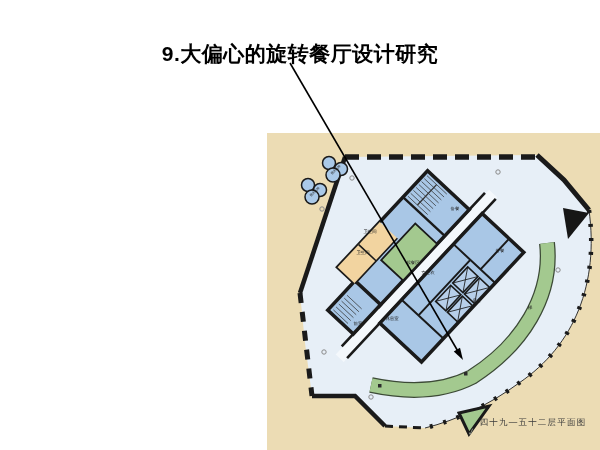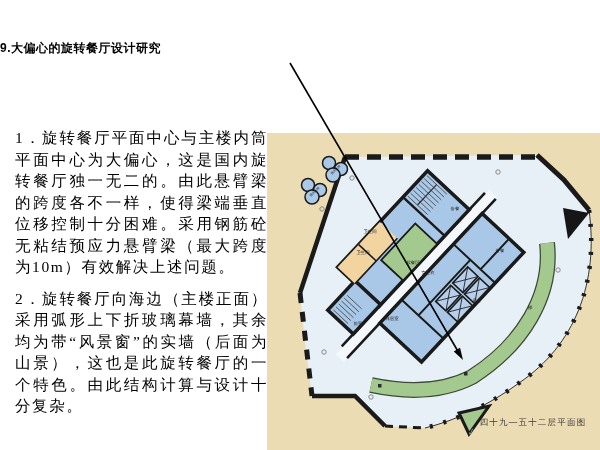--- a/index.html
+++ b/index.html
@@ -1,23 +1,23 @@
 <!DOCTYPE html>
 <html><head>
 <meta charset="utf-8">
 <style>
   html,body{margin:0;padding:0;background:#888;}
   .slide{
     position:relative;width:600px;height:450px;background:#ffffff;
     font-family:"Liberation Serif","DejaVu Serif",serif;overflow:hidden;
   }
   .title{
-    position:absolute;left:0;top:40px;width:100%;text-align:left;
+    position:absolute;left:0;top:40px;width:100%;text-align:center;
     font-family:"Liberation Sans","DejaVu Sans",sans-serif;
-    font-weight:700;font-size:12px;color:#000;letter-spacing:0.5px;
+    font-weight:700;font-size:21px;color:#000;letter-spacing:0.5px;
   }
   .body-text{
     position:absolute;left:15px;top:127px;width:253px;color:#000;
     font-size:15.5px;line-height:21.5px;letter-spacing:1.6px;text-align:justify;
   }
   .body-text p{margin:0 0 10px 0;}
   .photo{
     position:absolute;left:267px;top:133px;width:333px;height:317px;
     background:#ecdcb4;
   }
@@ -27,24 +27,20 @@
   }
   text{font-family:"Liberation Sans","DejaVu Sans",sans-serif;}
 </style>
 </head>
 <body>
 
 <div class="slide">
 
   <div class="title">9.大偏心的旋转餐厅设计研究</div>
 
-  <div class="body-text">
-    <p>1．旋转餐厅平面中心与主楼内筒平面中心为大偏心，这是国内旋转餐厅独一无二的。由此悬臂梁的跨度各不一样，使得梁端垂直位移控制十分困难。采用钢筋砼无粘结预应力悬臂梁（最大跨度为10m）有效解决上述问题。</p>
-    <p>2．旋转餐厅向海边（主楼正面）采用弧形上下折玻璃幕墙，其余均为带“风景窗”的实墙（后面为山景），这也是此旋转餐厅的一个特色。由此结构计算与设计十分复杂。</p>
-  </div>
 
   <div class="photo">
     <svg width="333" height="317" viewBox="0 0 333 317">
 
       <rect x="0" y="0" width="333" height="317" fill="#ecdcb4"></rect>
 
       <path d="M78,24 L270,22 L297,47 L322,77
                C332,150 308,212 252,250
                C222,272 190,287 158,295
                L118,293 L88,263 L45,263 L38,210 L33,160 Z" fill="#e7eff7" stroke="none"></path>

